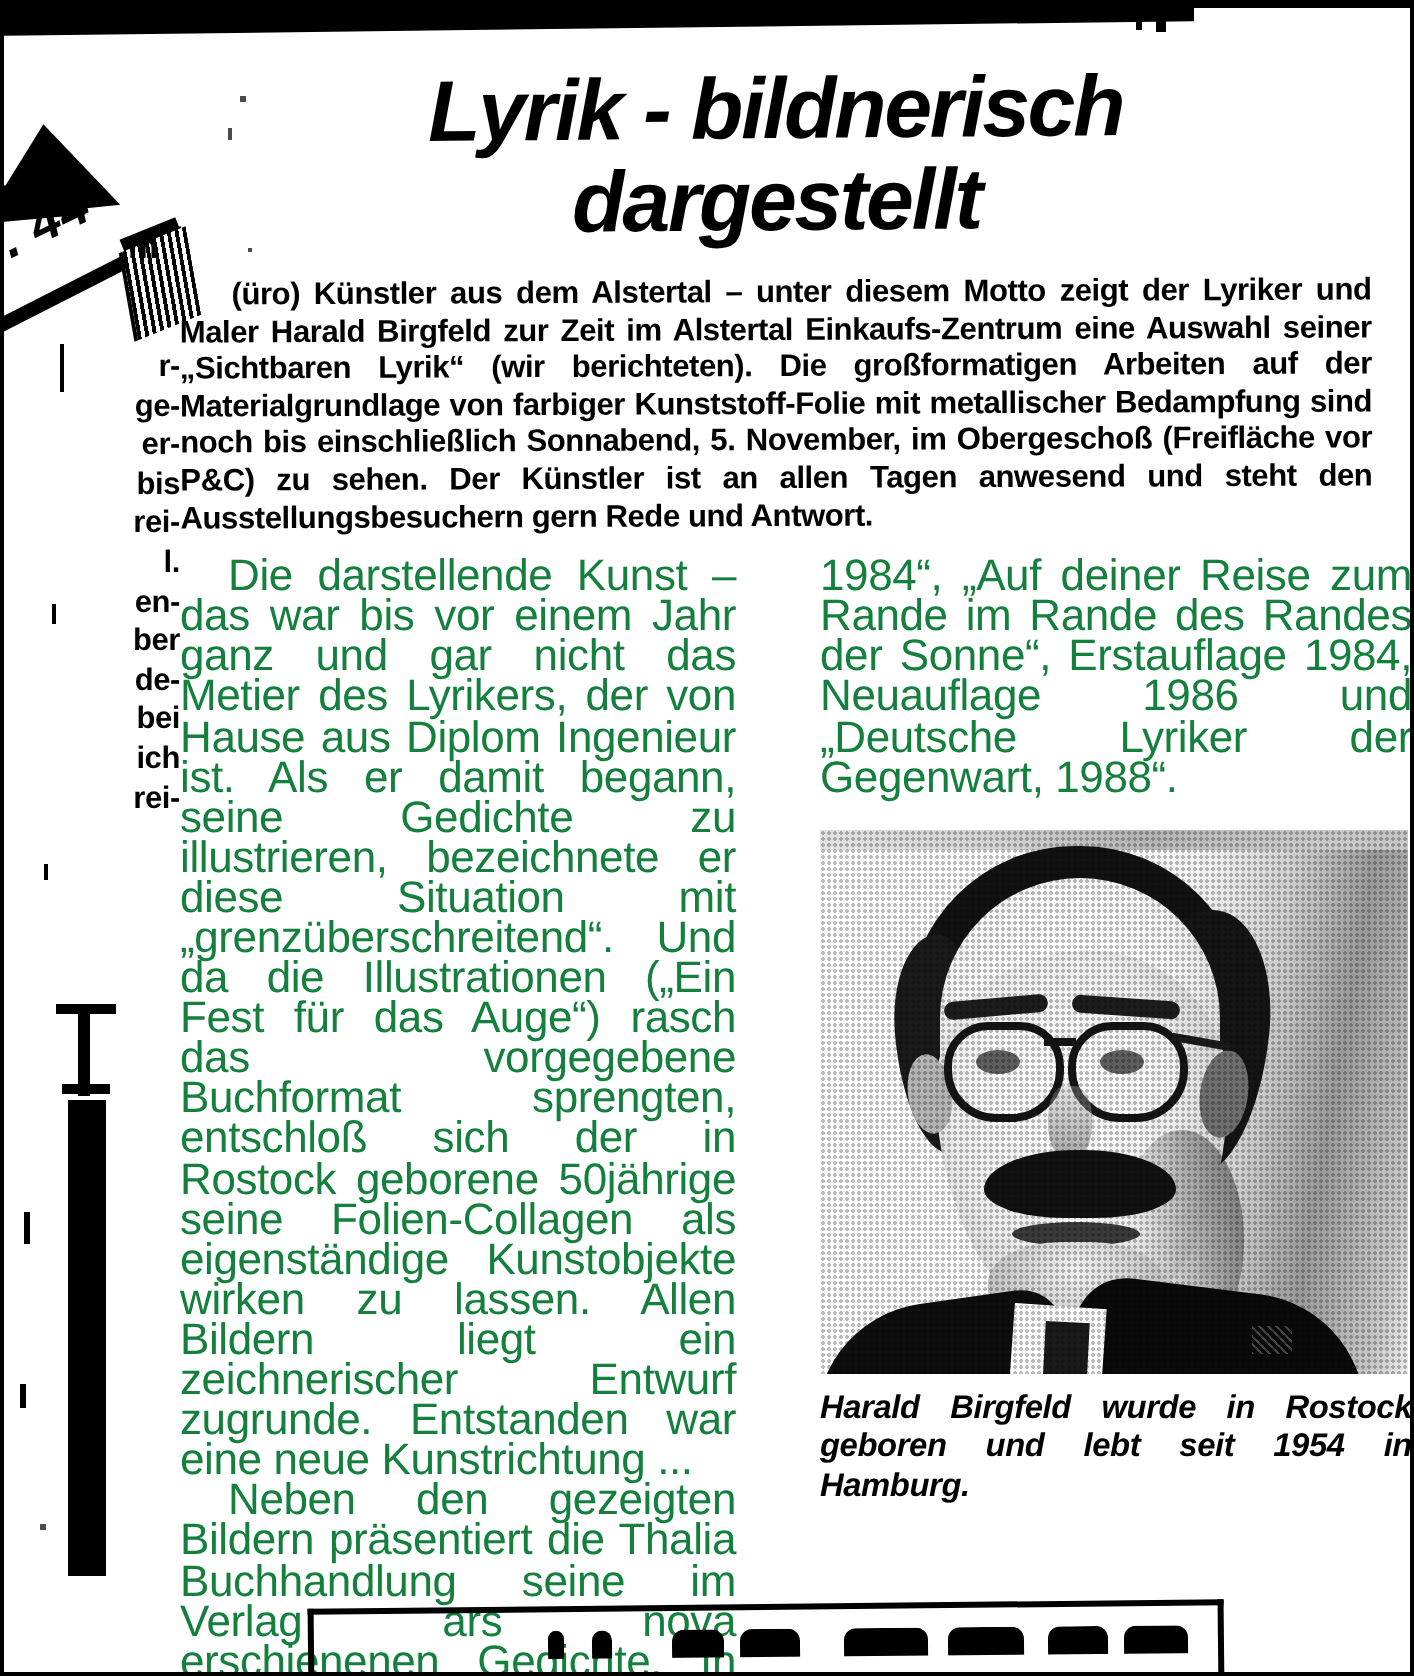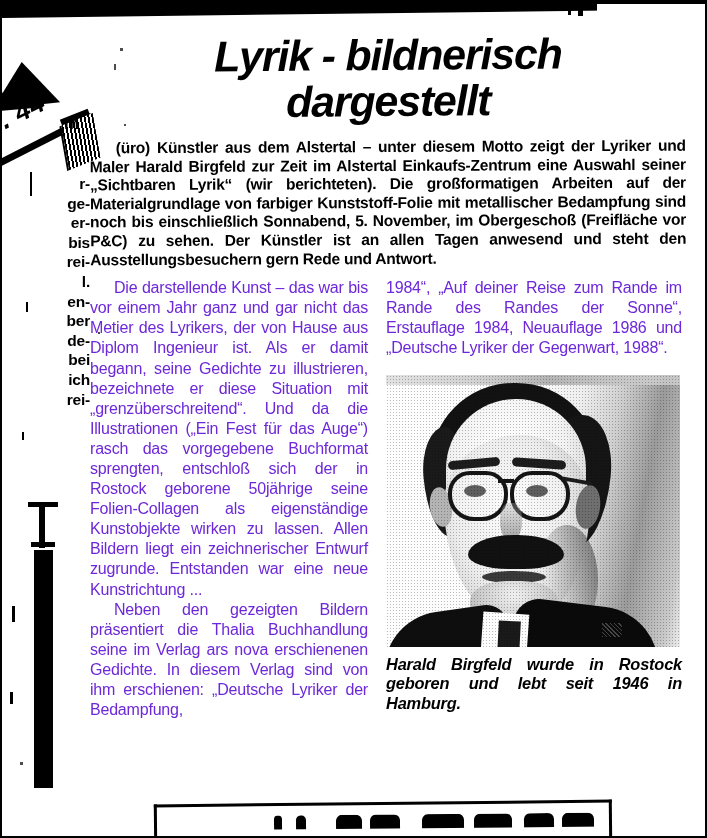--- a/index.html
+++ b/index.html
@@ -181,27 +181,27 @@
   }
 
   
   .cols {
     margin-top: 10px;
     display: flex;
     gap: 18px;
     align-items: flex-start;
   }
   .col-left  { width: 278px; flex: none; }
-  .col-right { width: 296px; flex: none; }
+  .col-right { width: 296px; flex: none; margin-left: 24px; }
 
   .body-p {
-    font-size: 16px;
+    font-size: 22px;
     line-height: 20.1px;
     text-align: justify;
-    color: #6d28d9;
+    color: #15803d;
     letter-spacing: -0.2px;
     text-indent: 24px;
     margin: 0 0 0 0;
   }
   .body-p + .body-p { margin-top: 0px; }
 
   .col-right .body-p { text-indent: 0; }
 
   
   .photo-wrap {
@@ -495,21 +495,21 @@
             <div class="chin"></div>
             <div class="suit-l"></div>
             <div class="suit-r"></div>
             <div class="collar"></div>
             <div class="tie"></div>
             <div class="lapel-speck"></div>
           </div>
           <div class="photo-halftone"></div>
         </div>
 
-        <div class="caption">Harald Birgfeld wurde in Rostock geboren und lebt seit 1946 in Hamburg.</div>
+        <div class="caption">Harald Birgfeld wurde in Rostock geboren und lebt seit 1954 in Hamburg.</div>
       </div>
 
     </div>
   </div>
 
   <div class="below-box"></div>
   <div class="below-letters">
     <span style="left:0px;   width:8px;"></span>
     <span style="left:22px;  width:10px;"></span>
     <span style="left:62px;  width:26px;"></span>

